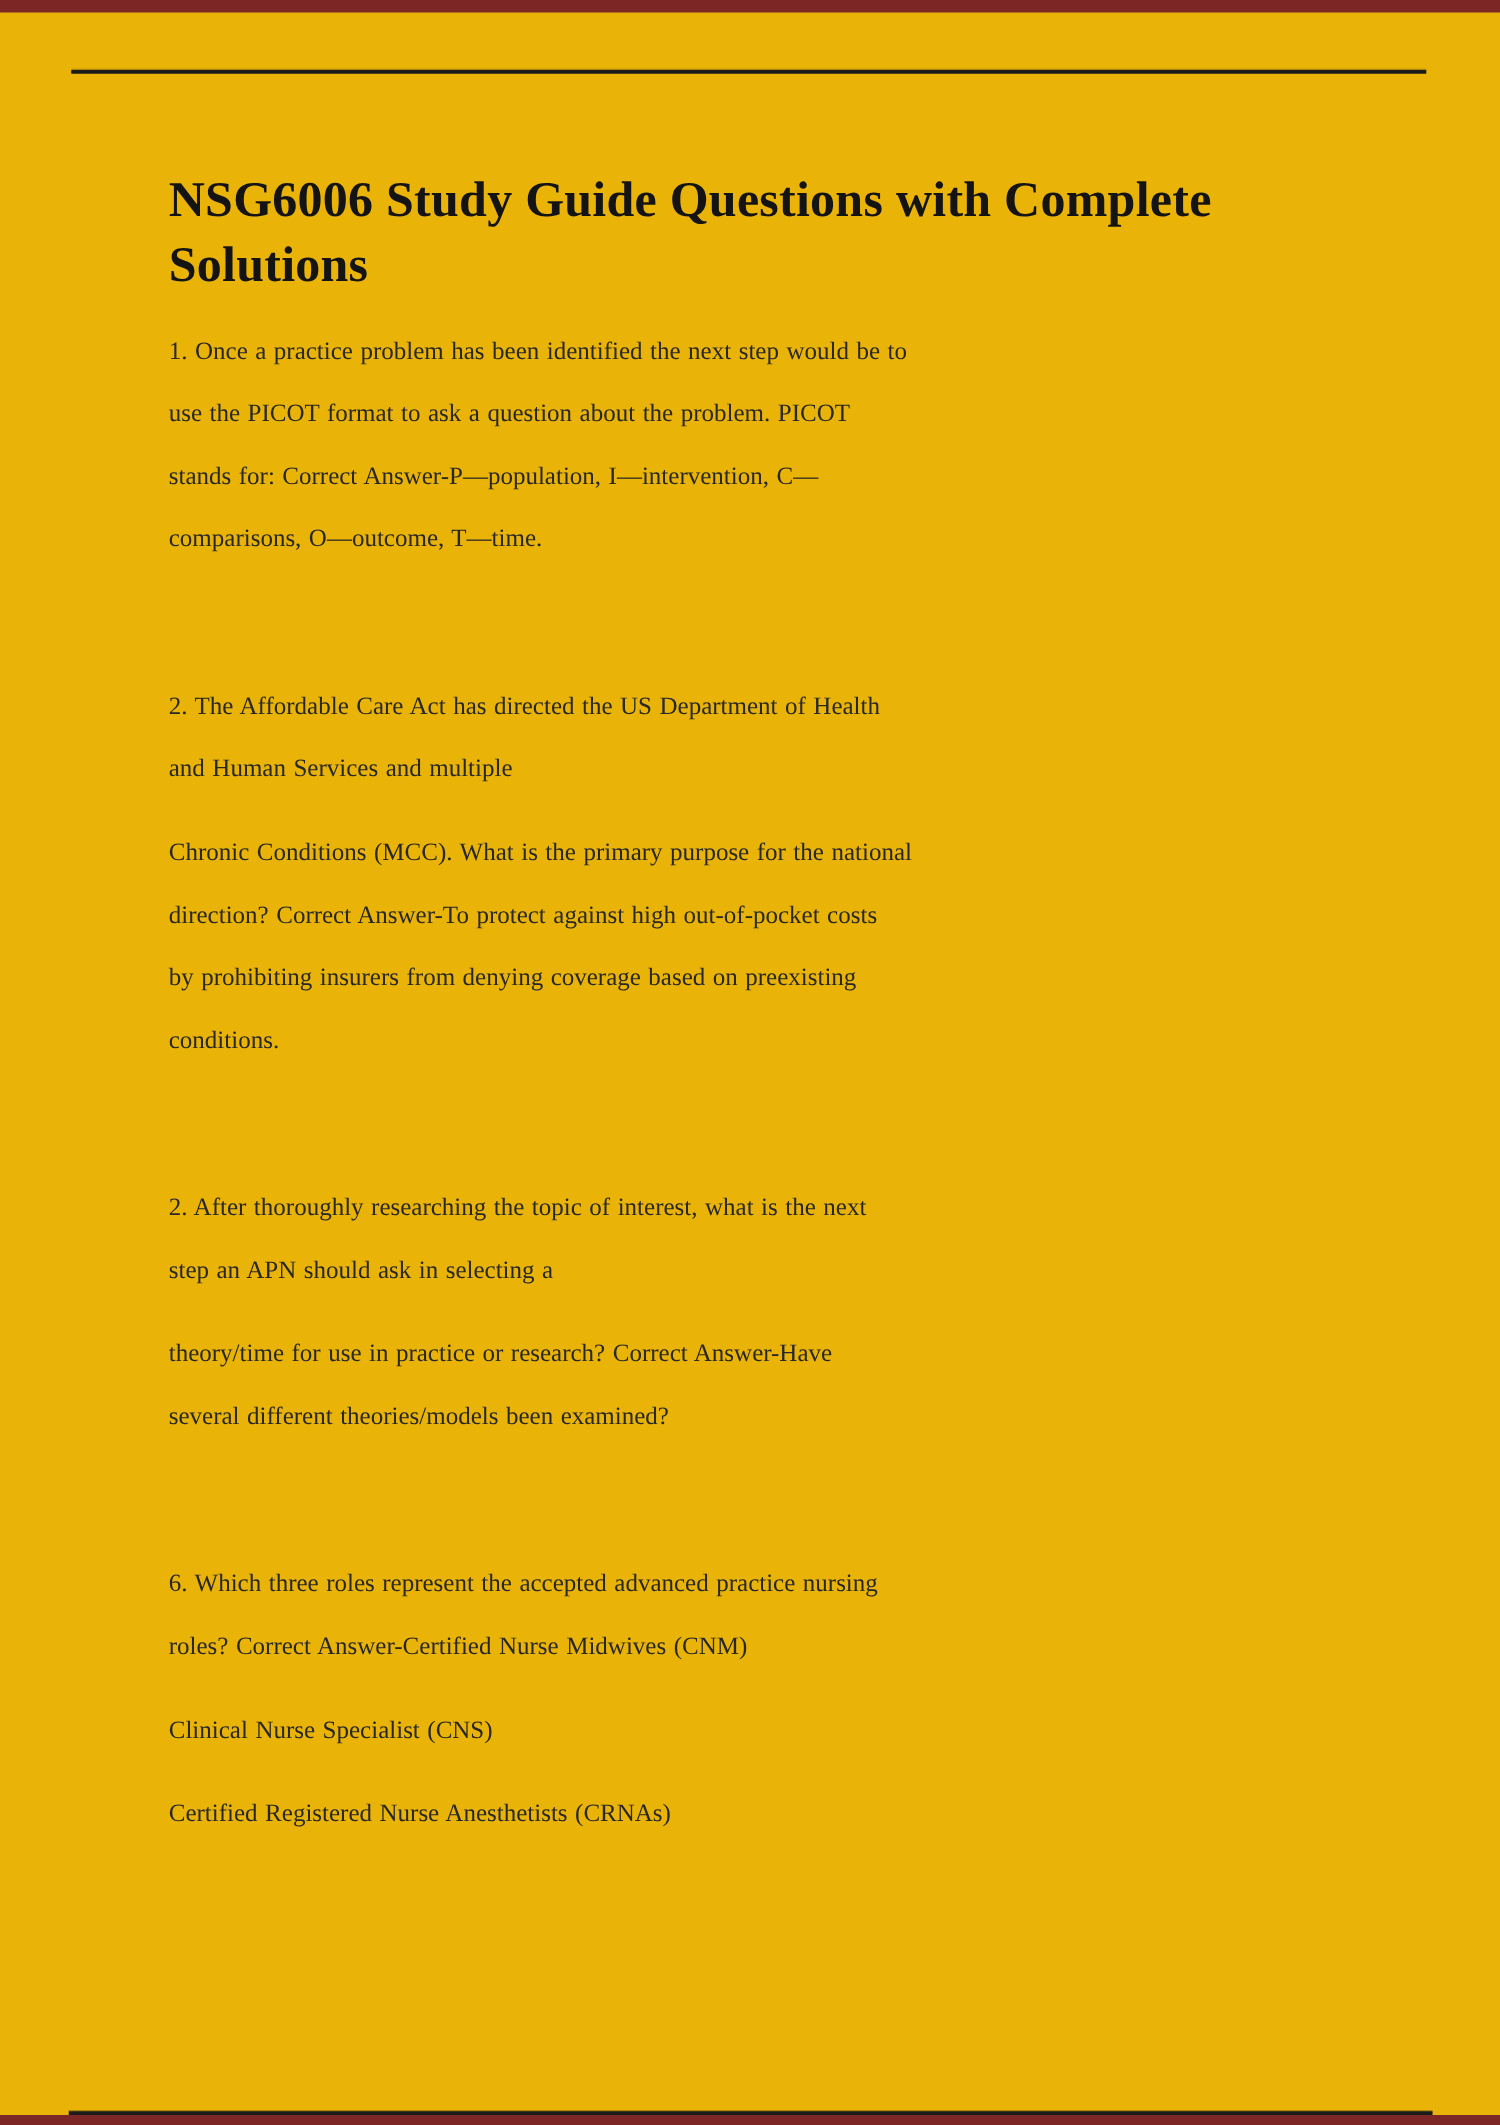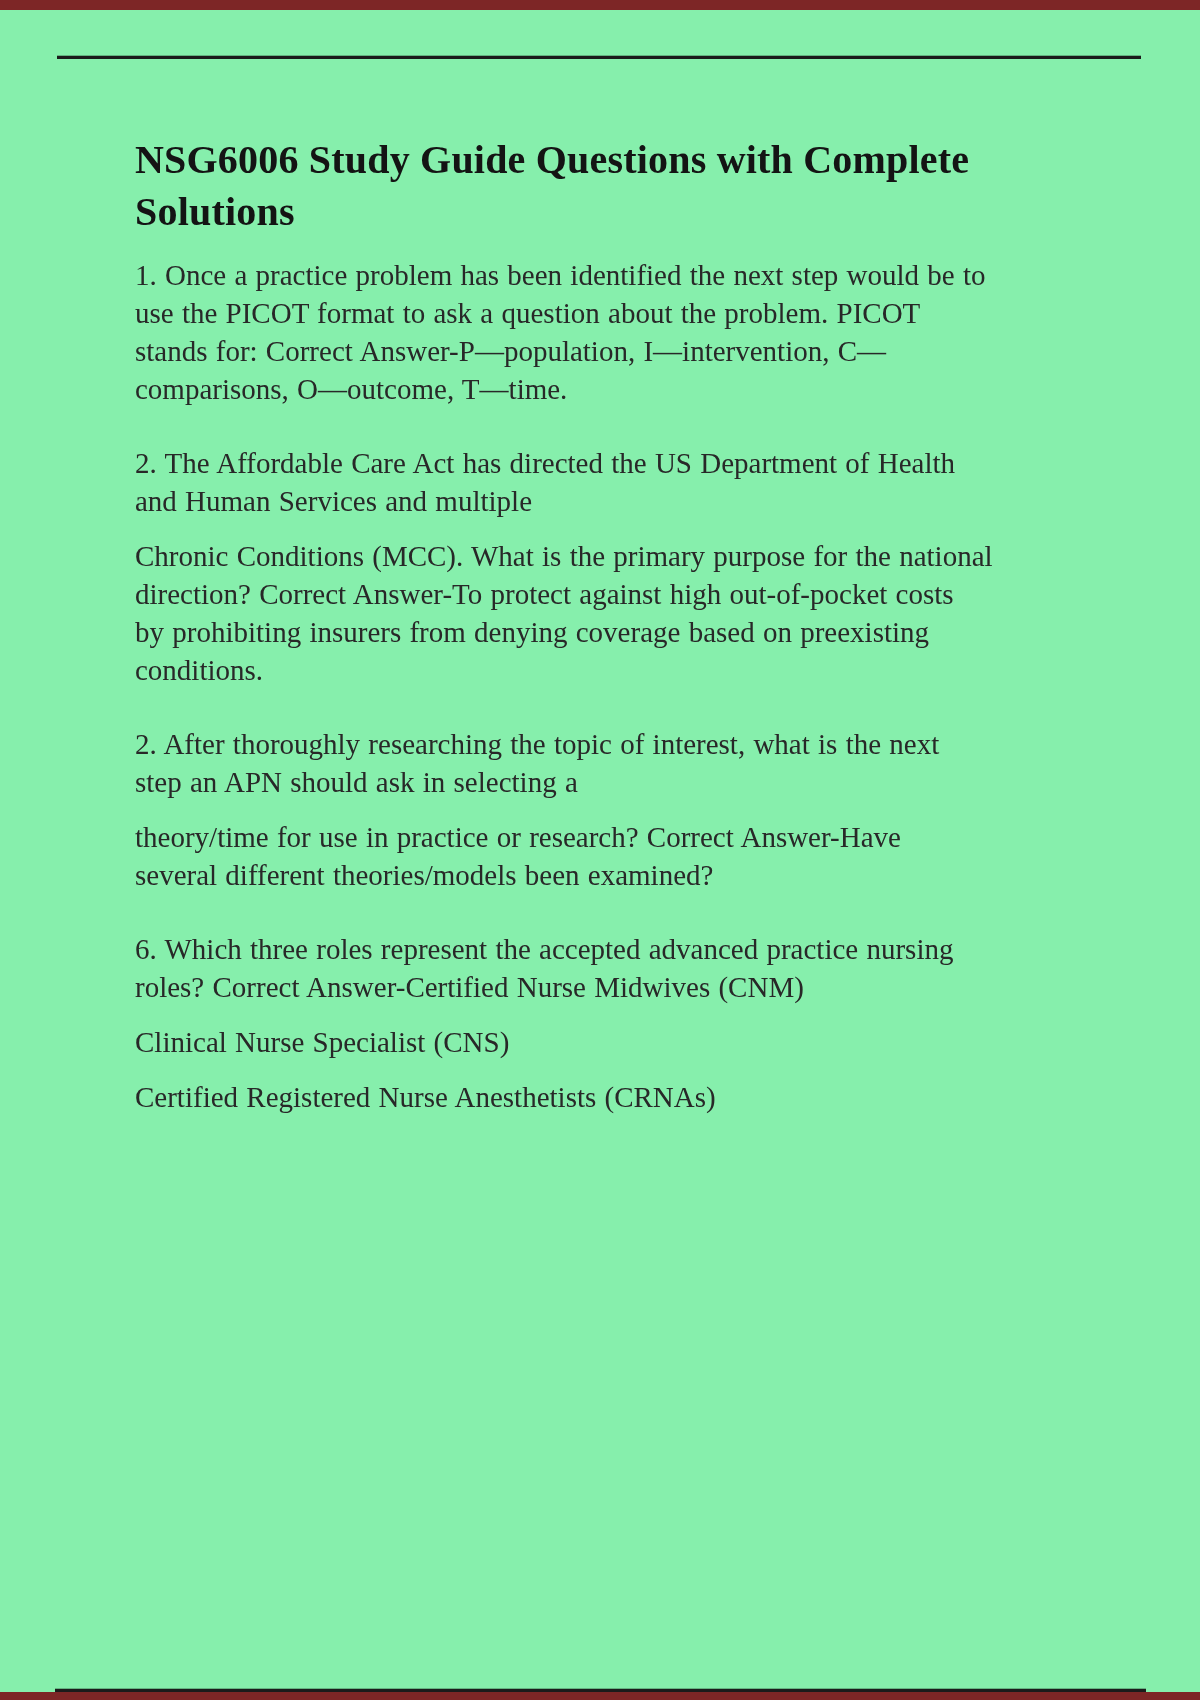--- a/index.html
+++ b/index.html
@@ -11,21 +11,21 @@
     width: 1200px;
     height: 1700px;
     position: relative;
     overflow: hidden;
     font-family: "Liberation Serif", "DejaVu Serif", serif;
     color: #282828;
   }
   .page {
     position: absolute;
     inset: 0;
-    background: #86efac;
+    background: #eab308;
   }
   .red-bar {
     position: absolute;
     left: 0;
     right: 0;
     height: 10px;
   }
   .red-bar-top { top: 0; }
   .red-bar-bottom { bottom: 0; height: 8px; }
   .rule {
@@ -57,25 +57,25 @@
     line-height: 52px;
     font-weight: bold;
     color: #141414;
     white-space: pre-line;
     letter-spacing: 0.2px;
   }
   .question {
     margin: 0;
   }
   h1.doc-title + .question { margin-top: 18px; }
-  .question + .question { margin-top: 36px; }
+  .question + .question { margin-top: 84px; }
   p.para {
     margin: 0;
-    font-size: 29px;
-    line-height: 38px;
+    font-size: 20px;
+    line-height: 50px;
     white-space: pre-line;
     word-spacing: 1px;
   }
   p.para + p.para { margin-top: 17px; }
 </style>
 </head>
 <body>
 
 <div class="page">
 

